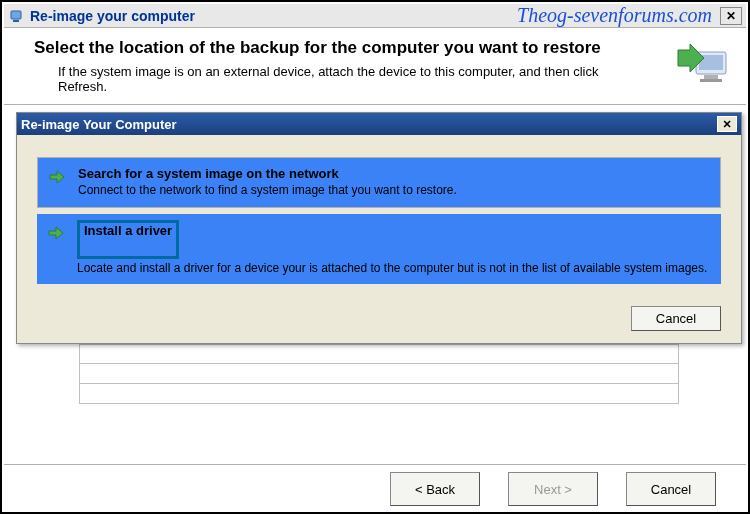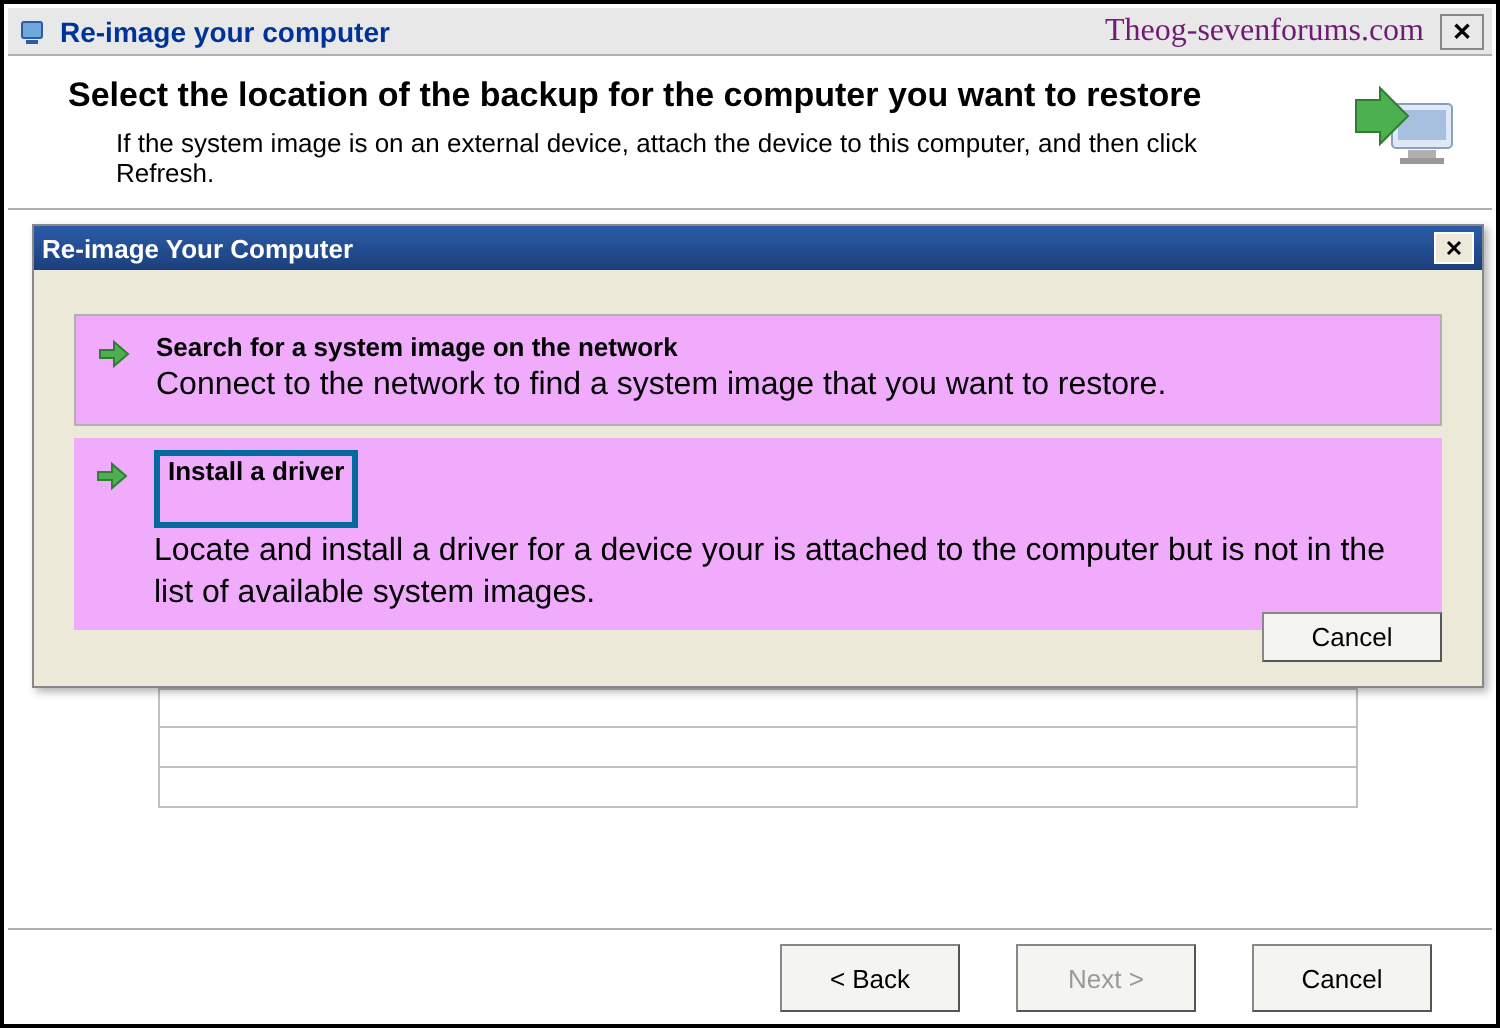--- a/index.html
+++ b/index.html
@@ -32,21 +32,21 @@
     padding: 0 4px;
     border-bottom: 1px solid #b0b0b0;
   }
   .outer-titlebar .winicon {
     width: 16px; height: 16px;
     margin-right: 6px;
     display: inline-block;
   }
   .outer-titlebar .title { color: #003399; font-weight: bold; font-size: 14px; }
   .outer-titlebar .spacer { flex: 1; }
-  .watermark { color: #701a75; font-family: "Times New Roman", serif; font-size: 16px; margin-right: 8px; }
+  .watermark { color: #1d4ed8; font-style: italic; font-family: "Times New Roman", serif; font-size: 20px; margin-right: 8px; }
   .close-btn {
     width: 22px; height: 18px;
     background: #e8e8e8;
     border: 1px solid #888;
     display: flex; align-items: center; justify-content: center;
     font-family: Arial; font-size: 12px; font-weight: bold;
     cursor: pointer;
   }
 
   .header-block {
@@ -161,38 +161,38 @@
     font-weight: bold;
     display: flex; align-items: center; justify-content: center;
     cursor: pointer;
   }
   .dialog-body {
     padding: 22px 20px 10px 20px;
   }
 
   .option {
     border: 1px solid #b0b0b0;
-    background: #f0abfc;
+    background: #3b82f6;
     padding: 8px 10px 8px 40px;
     position: relative;
     margin-bottom: 6px;
     cursor: pointer;
   }
   .option.no-border { border: none; padding-top: 6px; }
   .option .arrow {
     position: absolute;
     left: 10px;
     top: 10px;
   }
   .option .opt-title {
     font-weight: bold;
     font-size: 13px;
   }
   .option .opt-desc {
-    font-size: 16px;
+    font-size: 12px;
     color: #000;
     margin-top: 2px;
     line-height: 1.3;
   }
   .highlight-box {
     display: inline-block;
     border: 3px solid #0369a1;
     padding: 0 4px 18px 4px;
   }
 

